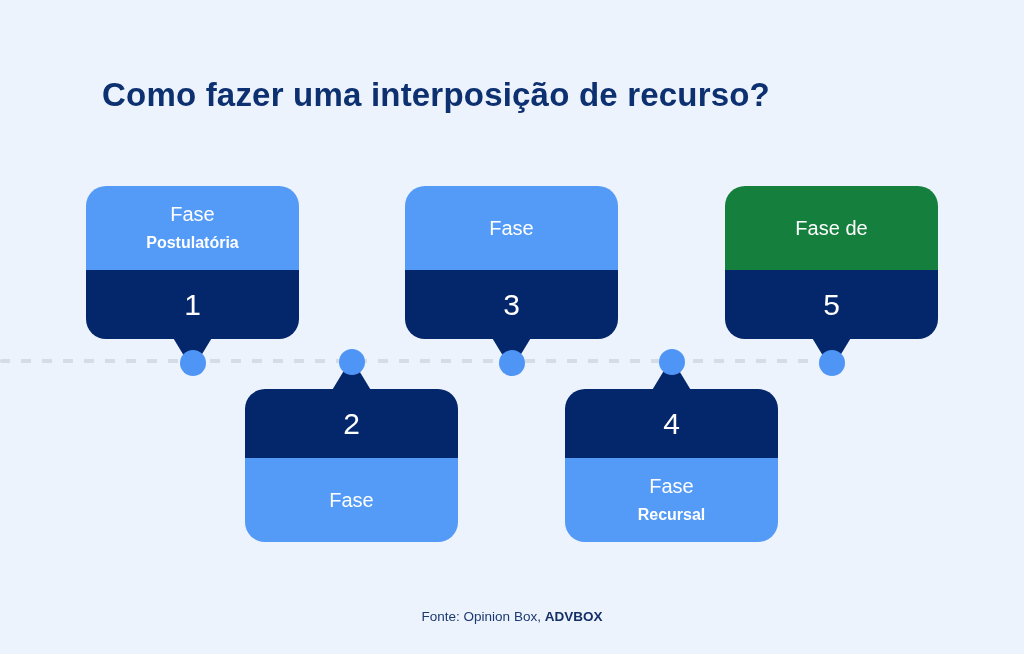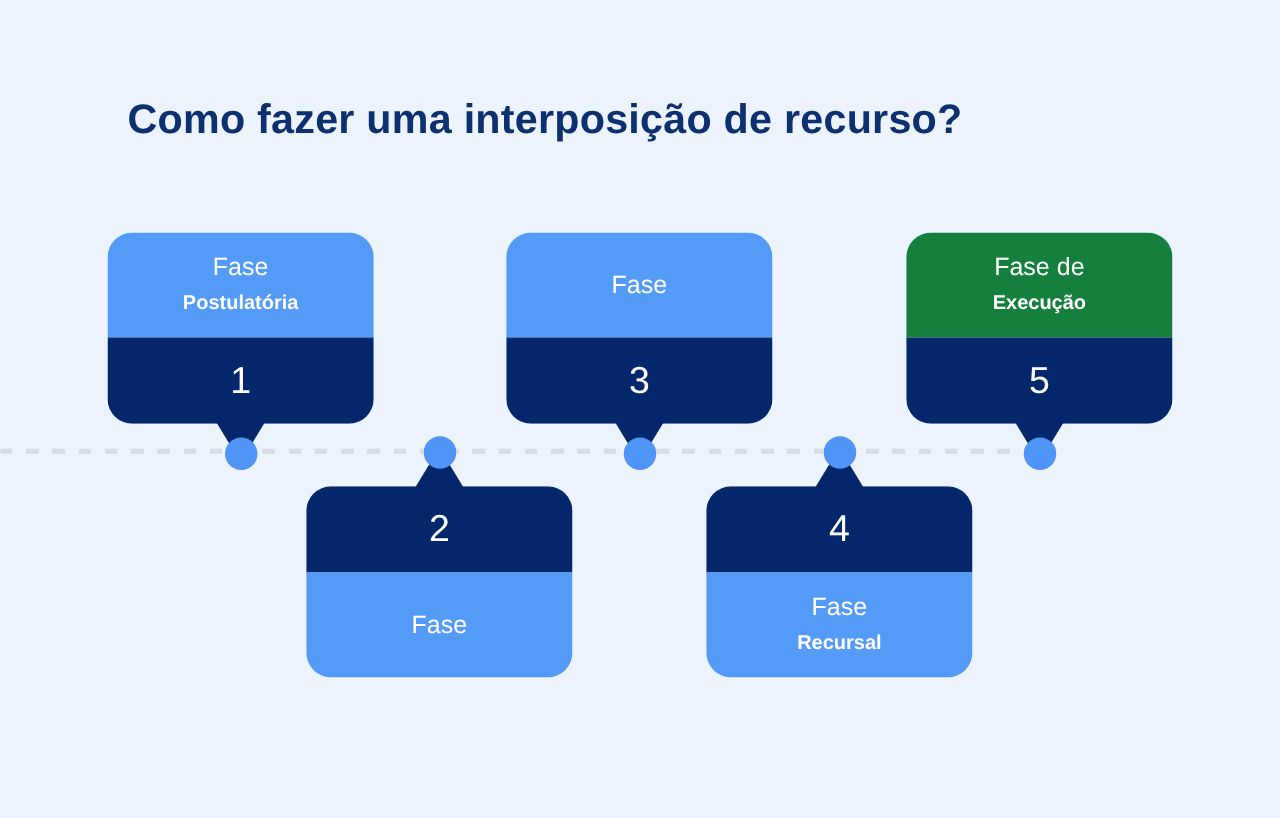--- a/index.html
+++ b/index.html
@@ -152,23 +152,23 @@
       </div>
     </div>
     <div class="tail" style="background: rgb(4, 38, 107);"></div>
     <div class="dot" style="background: rgb(78, 149, 246);"></div>
   </div>
 
   <div class="phase top pos-4">
     <div class="card">
       <div class="section light" style="background: #15803d;">
         <div class="l1">Fase de</div>
-        <div class="l2">Execução</div>
       </div>
       <div class="section dark" style="background: rgb(4, 38, 107);">
         <span class="num">5</span>
       </div>
     </div>
     <div class="tail" style="background: rgb(4, 38, 107);"></div>
     <div class="dot" style="background: rgb(78, 149, 246);"></div>
   </div>
 </div>
+  <div class="footer"><span>Fonte: Opinion Box, </span><b>ADVBOX</b></div>
 </div>
 
 </body></html>

